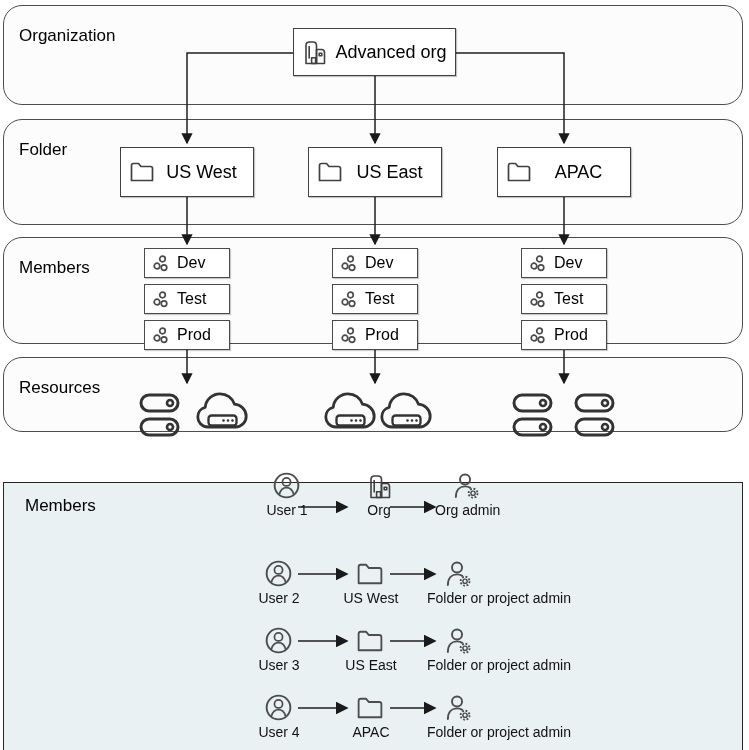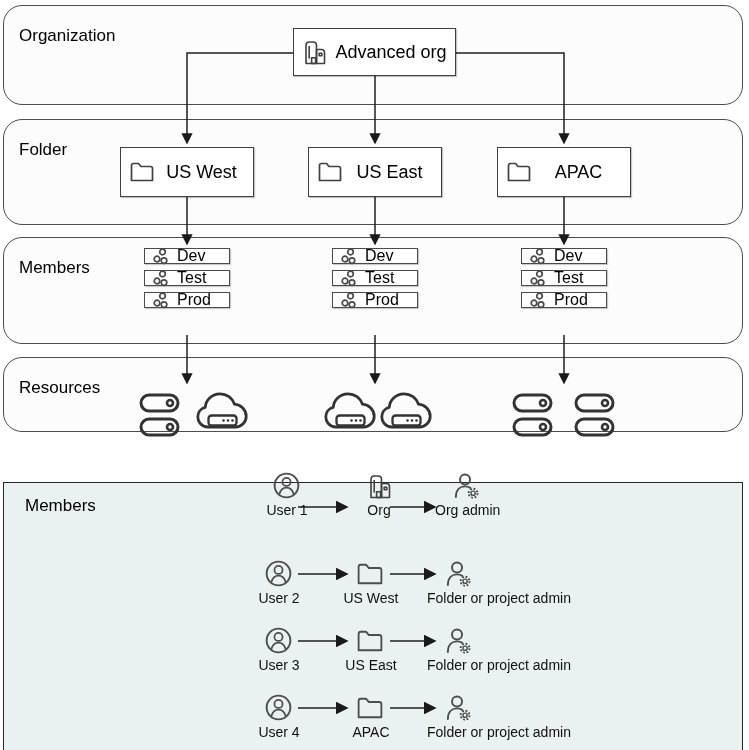--- a/index.html
+++ b/index.html
@@ -23,21 +23,21 @@
     background:#ffffff;border:1.4px solid #404040;
     box-shadow:1px 1px 1px rgba(0,0,0,0.22);
     display:flex;align-items:center;justify-content:center;
   }
   .org-box{left:293px;top:28px;width:163px;height:48px;gap:7px;font-size:18px;}
   .folder-box{height:50px;width:134px;top:147px;justify-content:flex-start;font-size:18px;}
   .folder-box .flabel{flex:1;text-align:center;margin-right:4px;}
   .folder-box svg{margin-left:9px;flex:0 0 auto;}
   .proj-col{position:absolute;z-index:3;display:flex;flex-direction:column;gap:6px;}
   .proj-box{
-    width:86px;height:16px;background:#fff;border:1.2px solid #4a4a4a;
+    width:86px;height:30px;background:#fff;border:1.2px solid #4a4a4a;
     box-shadow:1px 1px 1px rgba(0,0,0,0.2);box-sizing:border-box;
     display:flex;align-items:center;gap:7px;padding-left:8px;font-size:16px;
   }
   .member-row{position:absolute;left:0;width:749px;height:46px;z-index:3;}
   .member-row .mlabel{position:absolute;top:30px;font-size:14px;white-space:nowrap;color:#111;}
   .center-x{transform:translateX(-50%);}
   .icon{display:block;}
 </style>
 </head>
 <body>

